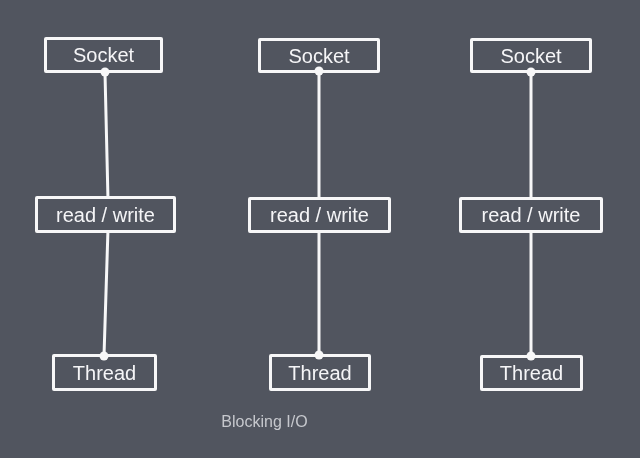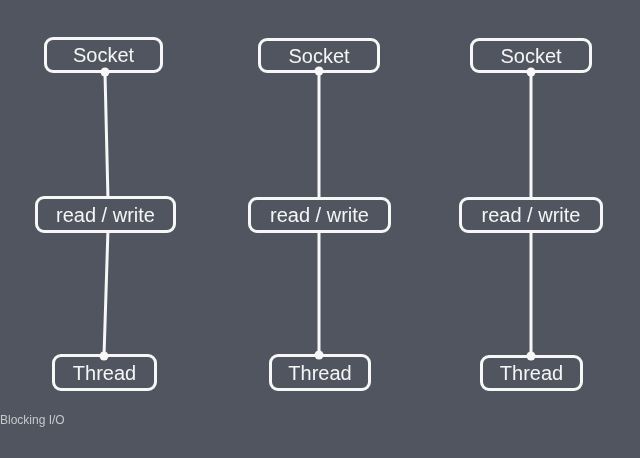--- a/index.html
+++ b/index.html
@@ -33,21 +33,21 @@
   .lines line { stroke: var(--connector); stroke-width: 3; stroke-linecap: round; }
   .dots circle { fill: var(--connector); }
   .node {
     position: absolute;
     z-index: 2;
     display: flex;
     align-items: center;
     justify-content: center;
     background: var(--background);
     border: 3px solid var(--node-border);
-    border-radius: 9px;
+    border-radius: 2px;
     color: var(--node-text);
     font-size: 20px;
     line-height: 1;
     white-space: nowrap;
   }
   
   .n-socket-1 { left: 44px;  top: 37px;  width: 119px; height: 36px; }
   .n-rw-1     { left: 35px;  top: 196px; width: 141px; height: 37px; }
   .n-thread-1 { left: 52px;  top: 354px; width: 105px; height: 37px; }
   
@@ -56,23 +56,23 @@
   .n-thread-2 { left: 269px; top: 354px; width: 102px; height: 37px; }
   
   .n-socket-3 { left: 470px; top: 38px;  width: 122px; height: 35px; }
   .n-rw-3     { left: 459px; top: 197px; width: 144px; height: 36px; }
   .n-thread-3 { left: 480px; top: 355px; width: 103px; height: 36px; }
   .caption {
     position: absolute;
     z-index: 2;
     left: 0; top: 413px;
     width: 529px;
-    text-align: left;
+    text-align: center;
     color: var(--caption-text);
-    font-size: 12px;
+    font-size: 16px;
   }
 </style>
 </head>
 <body>
 
 <div class="canvas">
 
   <svg class="layer lines" viewBox="0 0 640 458">
     <line x1="105" y1="73" x2="108" y2="200"></line>
     <line x1="108" y1="229" x2="104" y2="356"></line>

